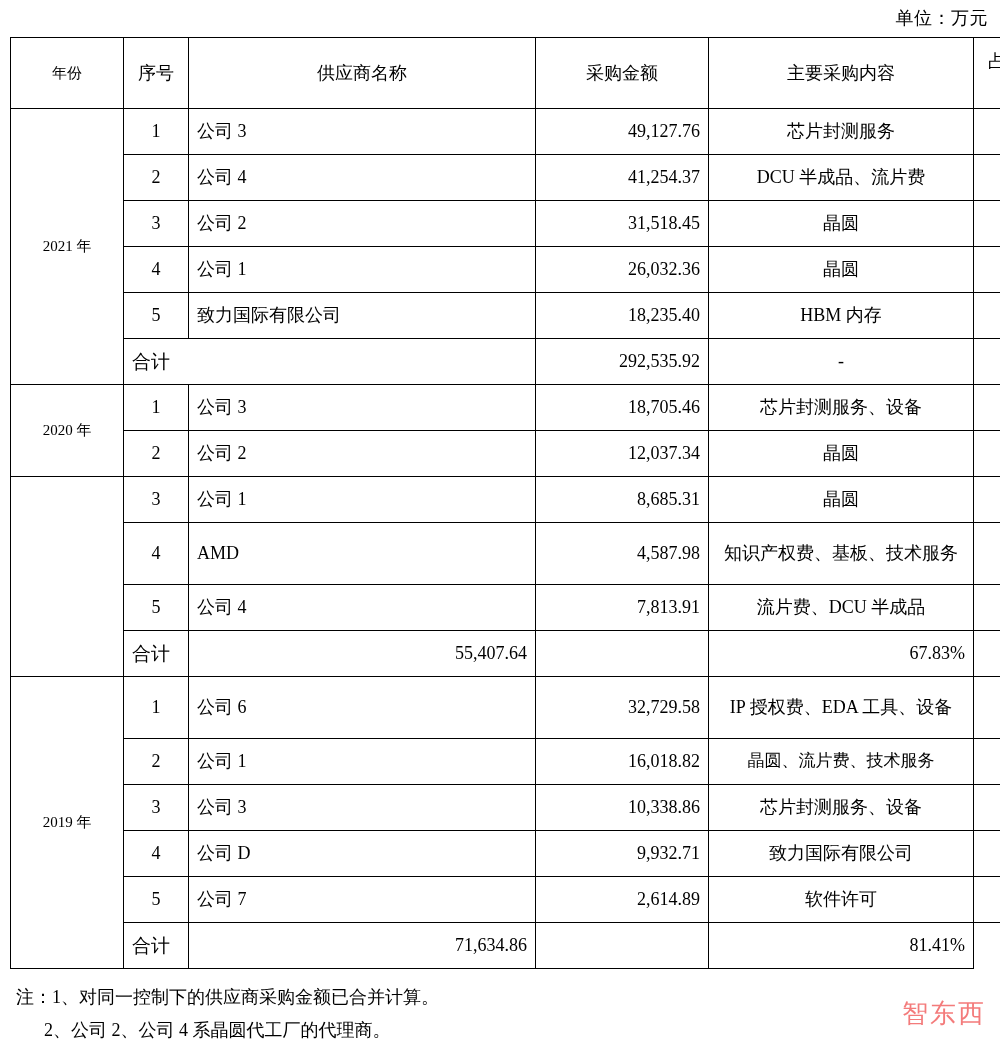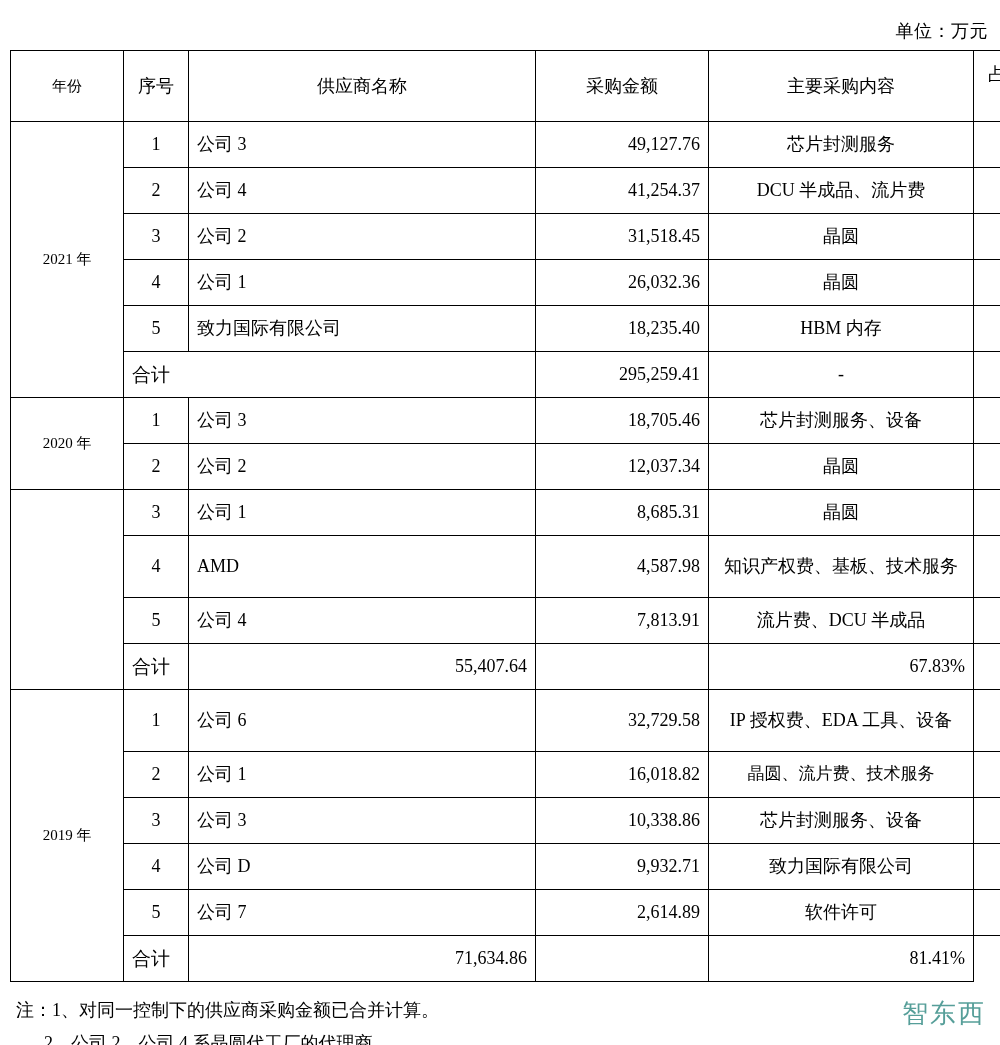--- a/index.html
+++ b/index.html
@@ -18,21 +18,21 @@
   .page {
     width: 1000px;
     height: 1045px;
     position: relative;
     box-sizing: border-box;
     padding: 0 10px;
   }
   .unit-line {
     text-align: right;
     font-size: 18px;
-    padding: 19px 2px 7px 0;
+    padding: 6px 2px 7px 0;
     letter-spacing: 0.5px;
   }
   table.main {
     border-collapse: collapse;
     width: 980px;
     table-layout: fixed;
     font-size: 18px;
   }
   table.main td, table.main th {
     border: 1px solid #000000;
@@ -67,21 +67,21 @@
     font-size: 18px;
     line-height: 1.85;
     padding-left: 6px;
   }
   .notes div { white-space: nowrap; }
   .wm-text {
     position: absolute;
     right: 14px;
     bottom: 14px;
     font-size: 26px;
-    color: #0f766e;
+    color: #ef4444;
     font-family: "Liberation Sans", sans-serif;
     letter-spacing: 2px;
     opacity: 0.7;
   }
 </style>
 </head>
 <body>
 
 <div class="page">
 
@@ -131,21 +131,21 @@
       </tr>
       <tr class="row-h">
         <td class="c-idx">5</td>
         <td class="c-name">致力国际有限公司</td>
         <td class="c-amt">18,235.40</td>
         <td class="c-cont">HBM 内存</td>
         <td class="c-pct">8.60%</td>
       </tr>
       <tr class="row-h">
         <td class="total-label" colspan="2">合计</td>
-        <td class="c-amt bold">295,259.41</td>
+        <td class="c-amt bold">292,535.92</td>
         <td class="c-cont bold">-</td>
         <td class="c-pct bold">78.41%</td>
       </tr>
 
       <tr class="row-h">
         <td class="c-year" rowspan="2">2020 年</td>
         <td class="c-idx">1</td>
         <td class="c-name">公司 3</td>
         <td class="c-amt">18,705.46</td>
         <td class="c-cont">芯片封测服务、设备</td>

